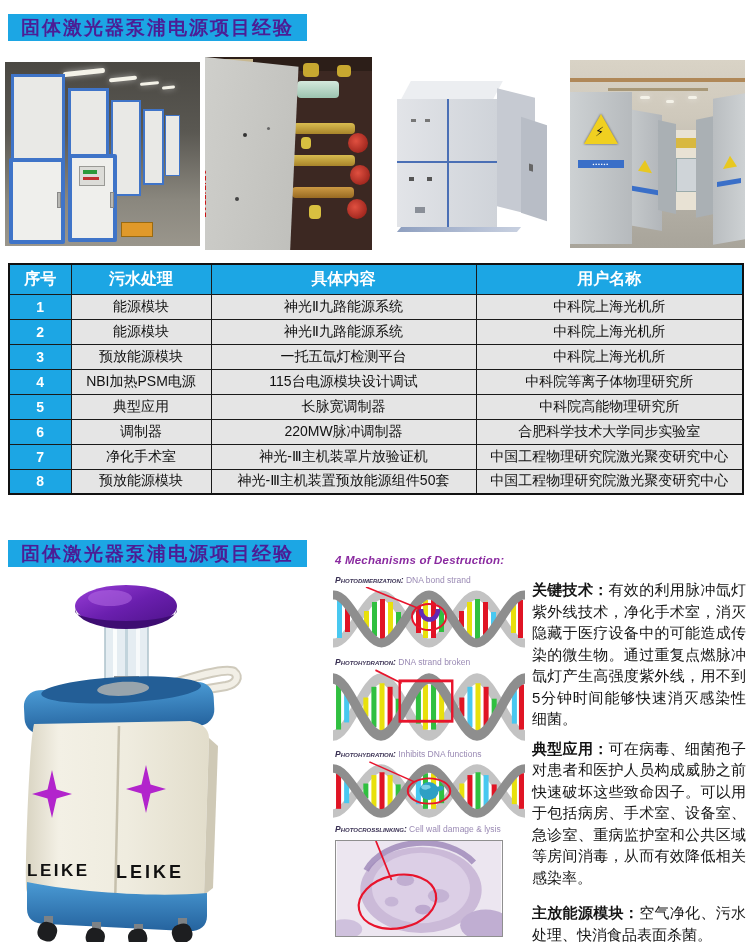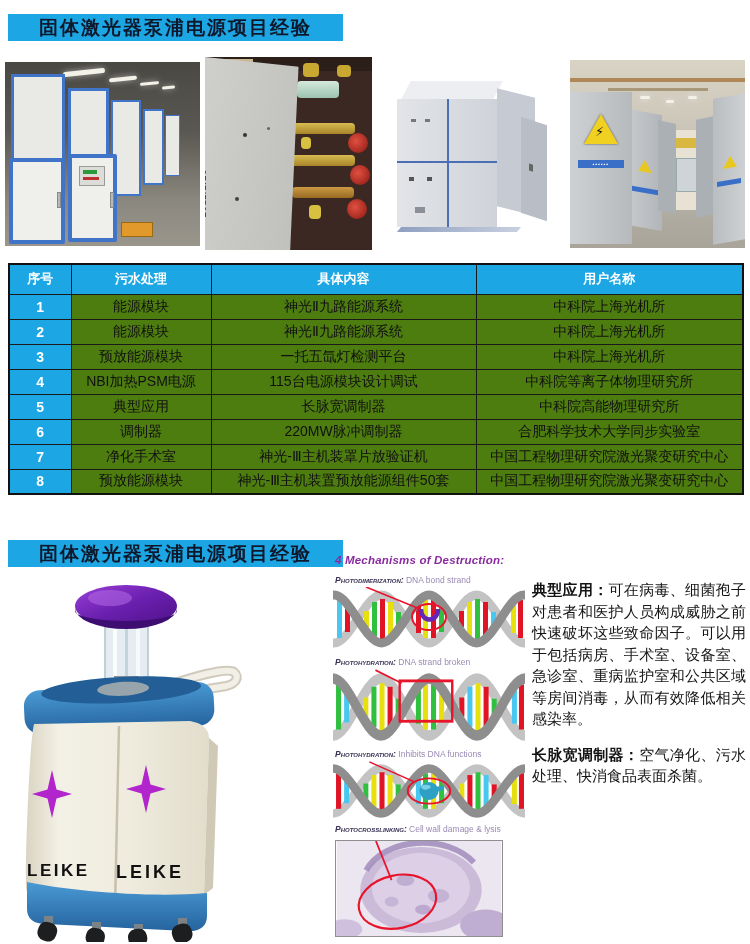--- a/index.html
+++ b/index.html
@@ -3,22 +3,22 @@
 <meta charset="utf-8">
 <style>
   * { margin:0; padding:0; box-sizing:border-box; }
   html,body { background:#ffffff; }
   body { font-family:"Liberation Sans","DejaVu Sans",sans-serif; }
   #page { position:relative; width:750px; height:944px; background:#fff; overflow:hidden; }
 
   
   .title-bar {
     position:absolute; left:8px; height:27px; line-height:27px;
-    background:#1ca6e4; color:#0f172a; font-size:19px; font-weight:bold;
-    letter-spacing:2px; padding:0 31px; white-space:nowrap;
+    background:#1ca6e4; color:#4c1d95; font-size:19px; font-weight:bold;
+    letter-spacing:2px; padding:0 13px; white-space:nowrap;
   }
 
   
   .photo { position:absolute; overflow:hidden; }
   .abs { position:absolute; }
 
   
   #photo1 { left:5px; top:62px; width:195px; height:184px;
     background:linear-gradient(#4a4843 0%, #5a5852 38%, #8a877e 75%, #9a968c 100%); }
   .p1-light { position:absolute; background:#f4f2e8; border-radius:2px; box-shadow:0 0 6px #fff8; }
@@ -44,40 +44,40 @@
   #photo4 { left:570px; top:60px; width:175px; height:188px;
     background:linear-gradient(#d9d3c6 0%, #cfc9bc 30%, #b9b5ab 60%, #a8a49a 100%); }
   .p4-cab { position:absolute; background:linear-gradient(90deg,#c6cacc,#b2b6ba); }
   .p4-tri { position:absolute; width:0; height:0; }
 
   
   table#projects { position:absolute; left:8px; top:263px; width:734px;
     border-collapse:collapse; table-layout:fixed; border:2.5px solid #111; }
   #projects th, #projects td { border:1.6px solid #1a1a1a; text-align:center;
     vertical-align:middle; overflow:hidden; white-space:nowrap; }
-  #projects th { background:#1ca6e4; color:#fff; font-size:13px; font-weight:bold; height:30px; }
-  #projects td { font-size:14px; color:#111; height:25px; background:#4d7c0f; }
+  #projects th { background:#1ca6e4; color:#fff; font-size:16px; font-weight:bold; height:30px; }
+  #projects td { font-size:14px; color:#111; height:25px; background:#e5e5e5; }
   #projects td.num { background:#1ca6e4; color:#fff; font-weight:bold; }
 
   
   #device-svg { position:absolute; left:10px; top:580px; }
 
   #mechanisms { position:absolute; left:333px; top:554px; width:196px; height:390px; }
   .mech-heading { position:absolute; left:2px; top:0; font-size:11.5px; font-weight:bold;
     font-style:italic; color:#8a2aa0; letter-spacing:.2px; white-space:nowrap; }
   .mech-label { position:absolute; left:2px; font-size:8.5px; white-space:nowrap; }
   .mech-term { font-weight:bold; font-style:italic; font-variant:small-caps; color:#382f52; }
   .mech-desc { color:#9a8ab4; }
   .mech-svg  { position:absolute; left:0; }
   #cell-img  { position:absolute; left:2px; top:286px; border:1.5px solid #8f8f8f; }
 
   #text-col { position:absolute; left:532px; top:579px; width:214px;
     font-size:15px; line-height:21.5px; color:#141414; text-align:justify; }
   #text-col p { margin:0; }
-  #text-col p + p { margin-top:18px; }
+  #text-col p + p { margin-top:8px; }
   .para-label { font-weight:bold; }
 </style>
 </head>
 <body>
 
 <div id="page">
 
   <div class="title-bar" style="top:14px;">
     <span>固体激光器泵浦电源项目经验</span>
   </div>
@@ -424,17 +424,18 @@
       <ellipse cx="88" cy="70" rx="8" ry="5" fill="#a890c0" opacity="0.6"></ellipse>
       <ellipse cx="56" cy="62" rx="7" ry="5" fill="#b4a0c8" opacity="0.55"></ellipse>
       <ellipse cx="152" cy="86" rx="26" ry="16" fill="#c0aed2"></ellipse>
       <ellipse cx="8" cy="90" rx="18" ry="10" fill="#c8b8d8" opacity="0.8"></ellipse>
       <ellipse cx="62" cy="62" rx="40" ry="27" fill="none" stroke="#e8142c" stroke-width="2.2" transform="rotate(-12 62 62)"></ellipse>
       <line x1="40" y1="0" x2="56" y2="40" stroke="#e8142c" stroke-width="1.8"></line>
     </svg>
   </div>
 
   <div id="text-col">
+    <p><span class="para-label">关键技术：</span><span>有效的利用脉冲氙灯紫外线技术，净化手术室，消灭隐藏于医疗设备中的可能造成传染的微生物。通过重复点燃脉冲氙灯产生高强度紫外线，用不到5分钟时间能够快速消灭感染性细菌。</span></p>
     <p><span class="para-label">典型应用：</span><span>可在病毒、细菌孢子对患者和医护人员构成威胁之前快速破坏这些致命因子。可以用于包括病房、手术室、设备室、急诊室、重病监护室和公共区域等房间消毒，从而有效降低相关感染率。</span></p>
-    <p style="margin-top:14px;"><span class="para-label">长脉宽调制器：</span><span>空气净化、污水处理、快消食品表面杀菌。</span></p>
+    <p style="margin-top:14px;"><span class="para-label">主放能源模块：</span><span>空气净化、污水处理、快消食品表面杀菌。</span></p>
   </div>
 
 </div>
 
 </body></html>

